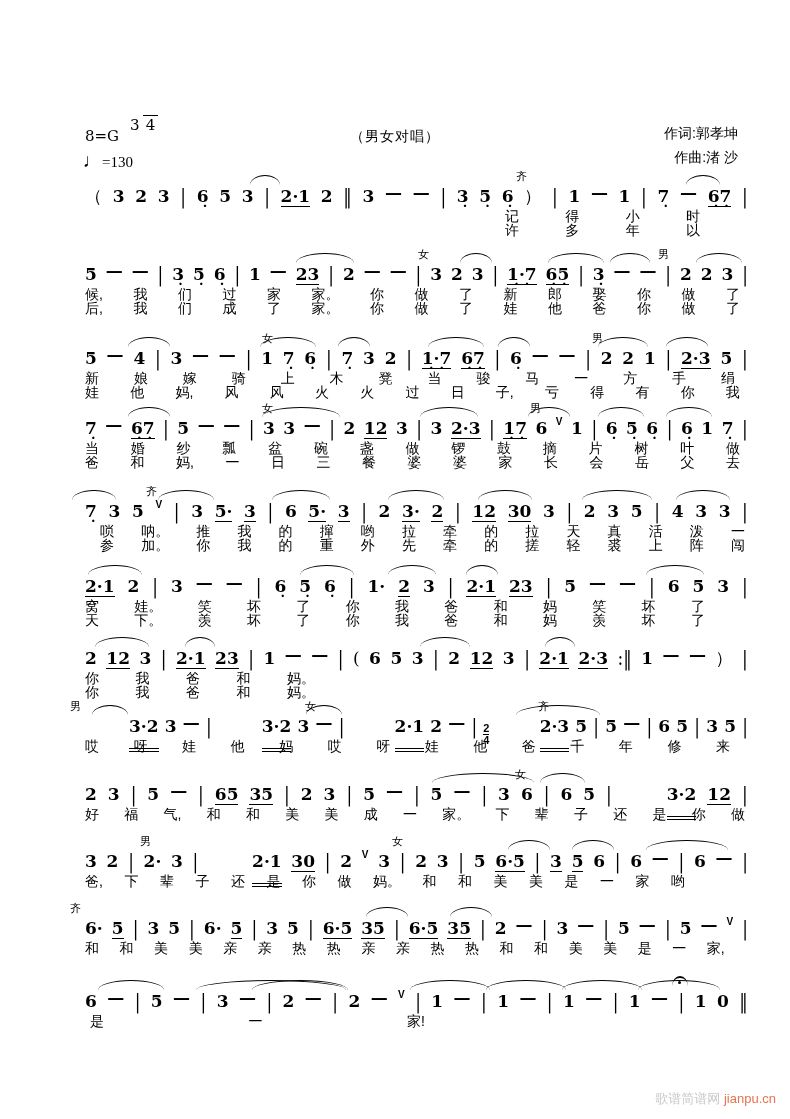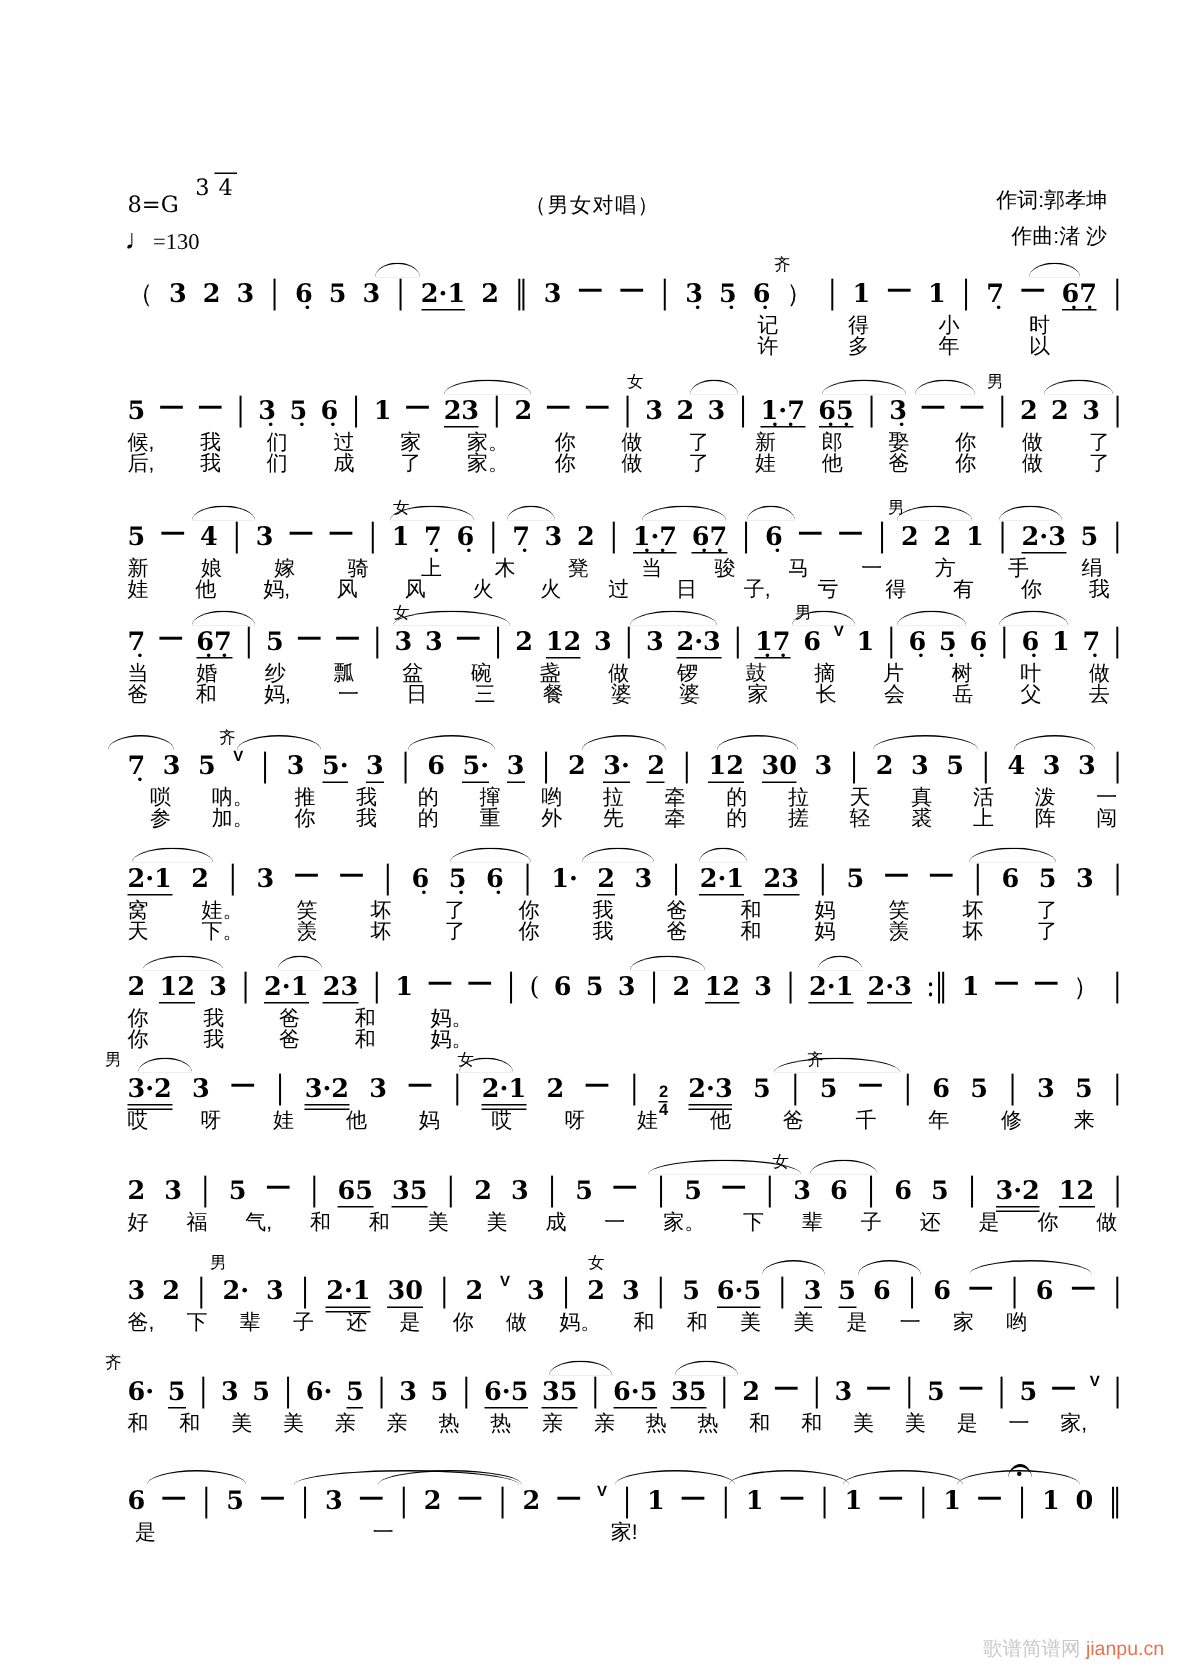--- a/index.html
+++ b/index.html
@@ -18,21 +18,21 @@
   #tempo{position:absolute;top:150px;left:83px;font-family:Liberation Serif, serif;font-size:15px;}
   #tempo .qn{font-size:19px;}
   
   .system{position:absolute;left:0;width:790px;height:60px;}
   .notes{position:absolute;top:0;display:flex;justify-content:space-between;align-items:baseline;}
   .note,.bar,.dash,.paren{font-family:"DejaVu Serif",serif;font-weight:bold;font-size:17px;line-height:1;position:relative;white-space:nowrap;}
   .bar{font-weight:normal;transform:scaleY(1.25);}
   .paren{font-weight:normal;}
   .dash{transform:translateY(-3px);}
   .u1{border-bottom:1.6px solid #000;padding-bottom:1px;}
-  .u2{border-bottom:4.5px double #000;padding-bottom:1px;}
+  .u2{border-bottom:4.5px double #000;padding-bottom:13px;margin-left:44px;}
   .lo{position:absolute;left:0;right:0;top:15px;text-align:center;font-size:13px;line-height:5px;letter-spacing:6px;text-indent:6px;}
   .breath{font-size:10px;font-weight:bold;position:relative;top:-9px;font-family:"Liberation Sans",sans-serif;}
   .meter{display:inline-block;text-align:center;font-size:11px;line-height:1.0;font-weight:bold;vertical-align:-4px;}
   .meter .den{border-top:1px solid #000;}
   .marker{position:absolute;font-size:11px;top:-19px;}
   .slur{position:absolute;top:-13px;height:9px;border-top:1.5px solid #000;
         border-radius:50% 50% 0 0 / 100% 100% 0 0;}
   .fermata{position:absolute;top:-17px;width:16px;height:8px;border-top:2px solid #000;
            border-radius:50% 50% 0 0 / 100% 100% 0 0;}
   .fermata::after{content:"";position:absolute;left:6px;top:3px;width:3px;height:3px;background:#000;border-radius:50%;}

